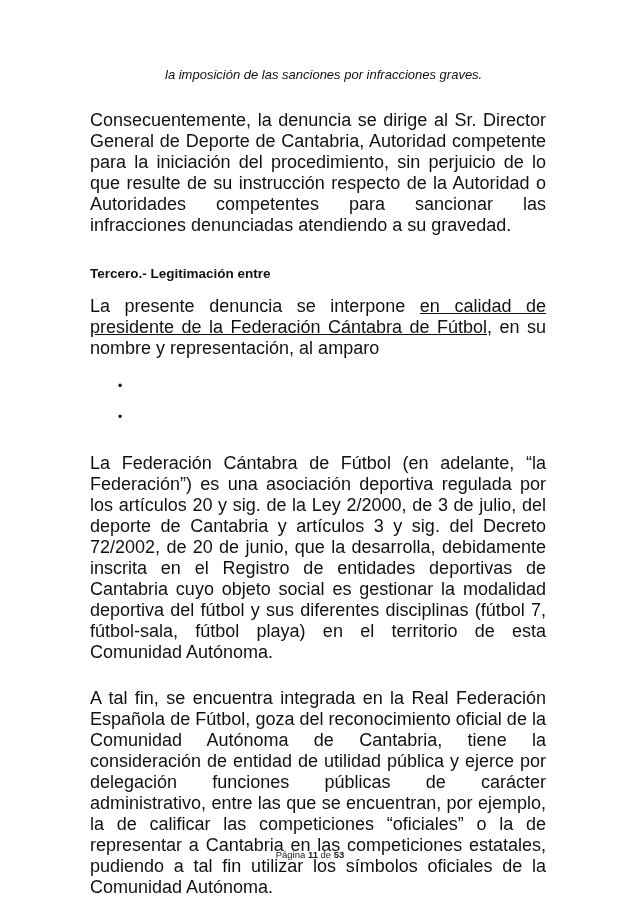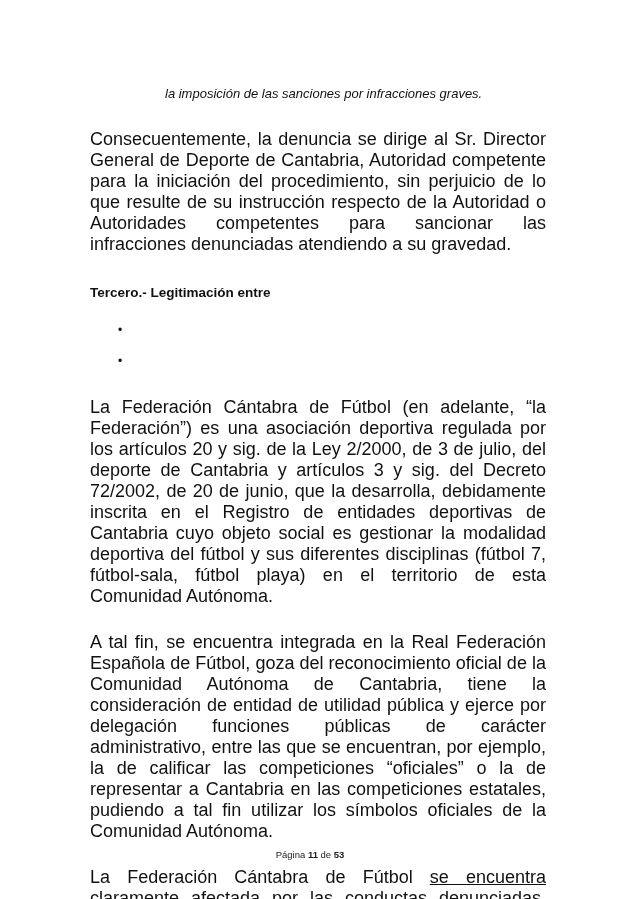--- a/index.html
+++ b/index.html
@@ -7,21 +7,20 @@
   body {
     width: 636px; height: 899px;
     position: relative;
     font-family: "Liberation Sans", sans-serif;
     color: #111111;
     overflow: hidden;
   }
   .page {
     position: absolute; inset: 0;
     padding: 64px 90px 0 90px;
-    margin-top: 19px;
   }
   .quote {
     margin-left: 75px;
     font-style: italic;
     font-size: 13px; line-height: 21px;
     text-align: justify;
   }
   .quote p { margin: 0; }
   .q-marker { display: inline-block; width: 25px; }
   .para {
@@ -65,20 +64,21 @@
 <div class="page">
 
   <div class="quote">
     <p>la imposición de las sanciones por infracciones graves.</p>
   </div>
 
   <p class="para">Consecuentemente, la denuncia se dirige al Sr. Director General de Deporte de Cantabria, Autoridad competente para la iniciación del procedimiento, sin perjuicio de lo que resulte de su instrucción respecto de la Autoridad o Autoridades competentes para sancionar las infracciones denunciadas atendiendo a su gravedad.</p>
 
   <h3 class="heading">Tercero.- Legitimación entre</h3>
 
+  <p class="para para-after-heading"><span>La presente denuncia se interpone </span><span class="u">en calidad de presidente de la Federación Cántabra de Fútbol,</span><span> en su nombre y representación, al amparo</span></p>
 
   <div class="bullets">
     <div class="bullet-item">
       <span class="bullet-marker">•</span>
     </div>
     <div class="bullet-item">
       <span class="bullet-marker">•</span>
     </div>
   </div>
 

